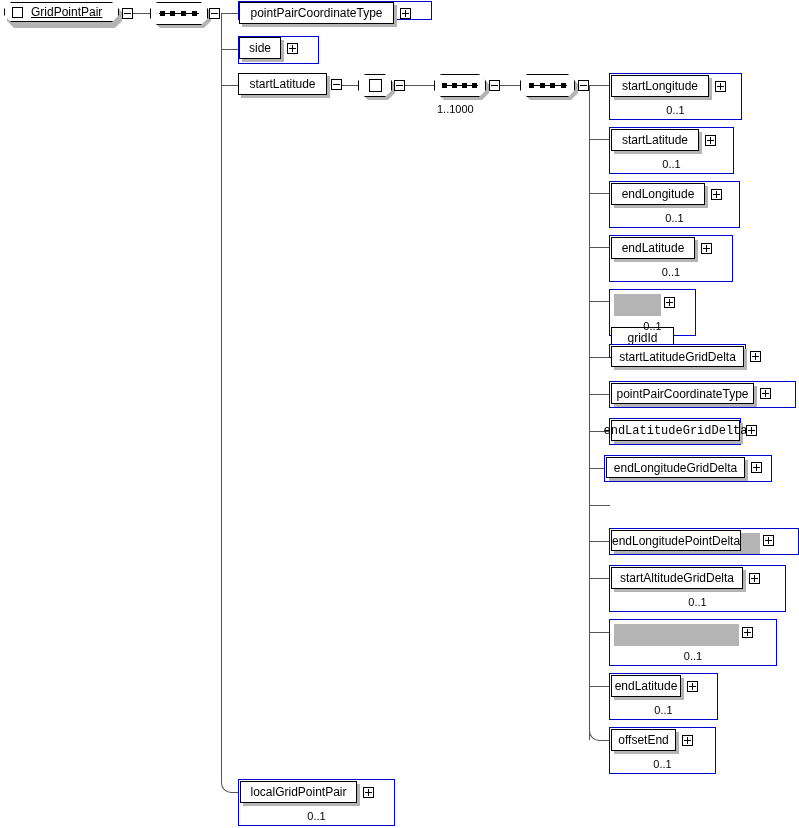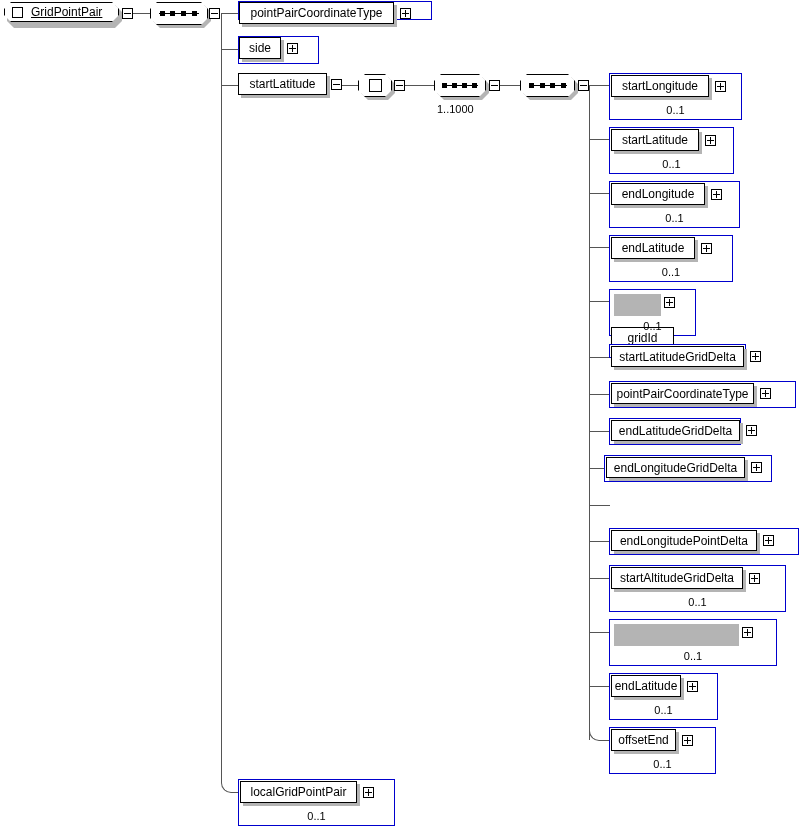--- a/index.html
+++ b/index.html
@@ -304,39 +304,39 @@
   </div>
 
   <div class="hline" style="left:589px; top:394px; width:21px;"></div>
   <div class="ebox-outer" style="left:609px; top:381px; width:187px; height:27px;">
     <div class="lbl-shadow" style="left:4px; top:4px; width:143px; height:21px;"></div>
     <div class="lbl" style="left:1px; top:1px; width:143px; height:21px;">pointPairCoordinateType</div>
     <div class="exp plus" style="left:150px; top:6px;"></div>
   </div>
 
   <div class="hline" style="left:589px; top:431px; width:21px;"></div>
-  <div class="ebox-outer" style="left:609px; top:418px; width:132px; height:27px;">
+  <div class="ebox-outer" style="left:609px; top:418px; width:132px; height:27px;font-family:Liberation Mono, monospace;">
     <div class="lbl-shadow" style="left:4px; top:4px; width:129px; height:21px;"></div>
     <div class="lbl" style="left:1px; top:1px; width:129px; height:21px;">endLatitudeGridDelta</div>
     <div class="exp plus" style="left:136px; top:6px;"></div>
   </div>
 
   <div class="hline" style="left:589px; top:468px; width:21px;"></div>
   <div class="ebox-outer" style="left:604px; top:455px; width:168px; height:27px;">
     <div class="lbl-shadow" style="left:4px; top:4px; width:139px; height:21px;"></div>
     <div class="lbl" style="left:1px; top:1px; width:139px; height:21px;">endLongitudeGridDelta</div>
     <div class="exp plus" style="left:146px; top:6px;"></div>
   </div>
 
   <div class="hline" style="left:589px; top:505px; width:21px;"></div>
 
   <div class="hline" style="left:589px; top:541px; width:21px;"></div>
   <div class="ebox-outer" style="left:609px; top:528px; width:190px; height:27px;">
     <div class="lbl-shadow" style="left:4px; top:4px; width:146px; height:21px;"></div>
-    <div class="lbl" style="left:1px; top:1px; width:146px; height:21px;">endLongitudePointDelta</div>
+    <div class="lbl" style="left:1px; top:1px; width:130px; height:21px;">endLongitudePointDelta</div>
     <div class="exp plus" style="left:153px; top:6px;"></div>
   </div>
 
   <div class="hline" style="left:589px; top:578px; width:21px;"></div>
   <div class="ebox-outer" style="left:609px; top:565px; width:177px; height:47px;">
     <div class="lbl-shadow" style="left:4px; top:4px; width:132px; height:22px;"></div>
     <div class="lbl" style="left:1px; top:1px; width:132px; height:22px;">startAltitudeGridDelta</div>
     <div class="exp plus" style="left:139px; top:7px;"></div>
     <div class="card" style="left:0; right:0; top:31px;">0..1</div>
   </div>

